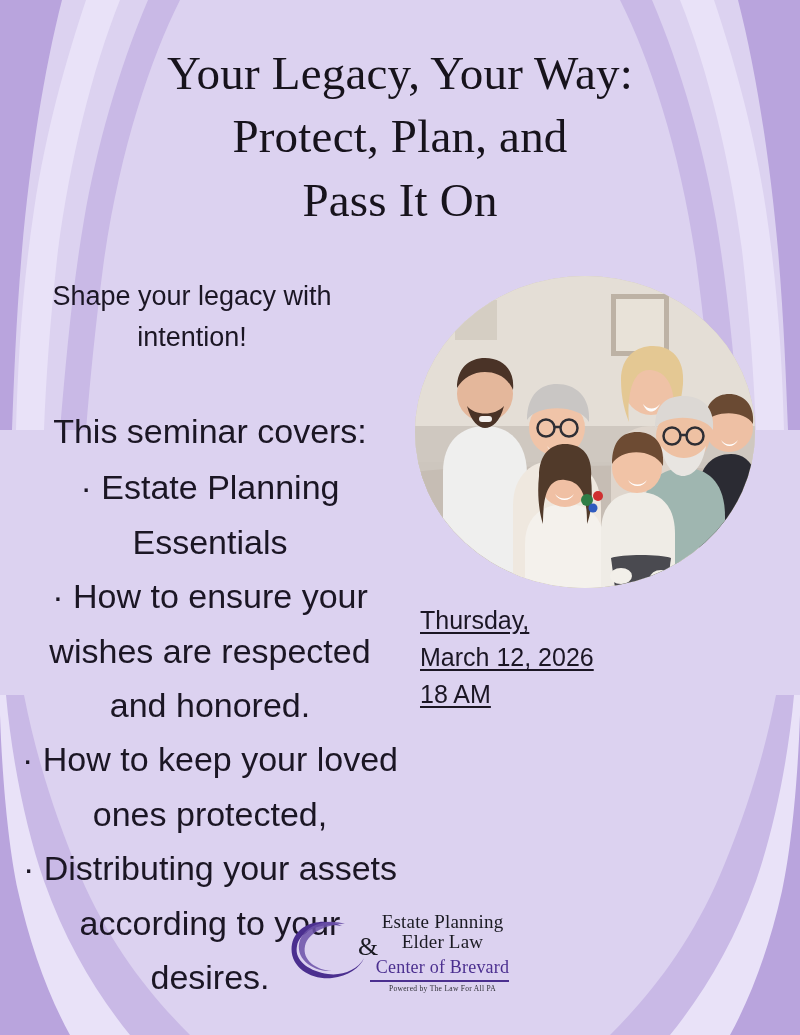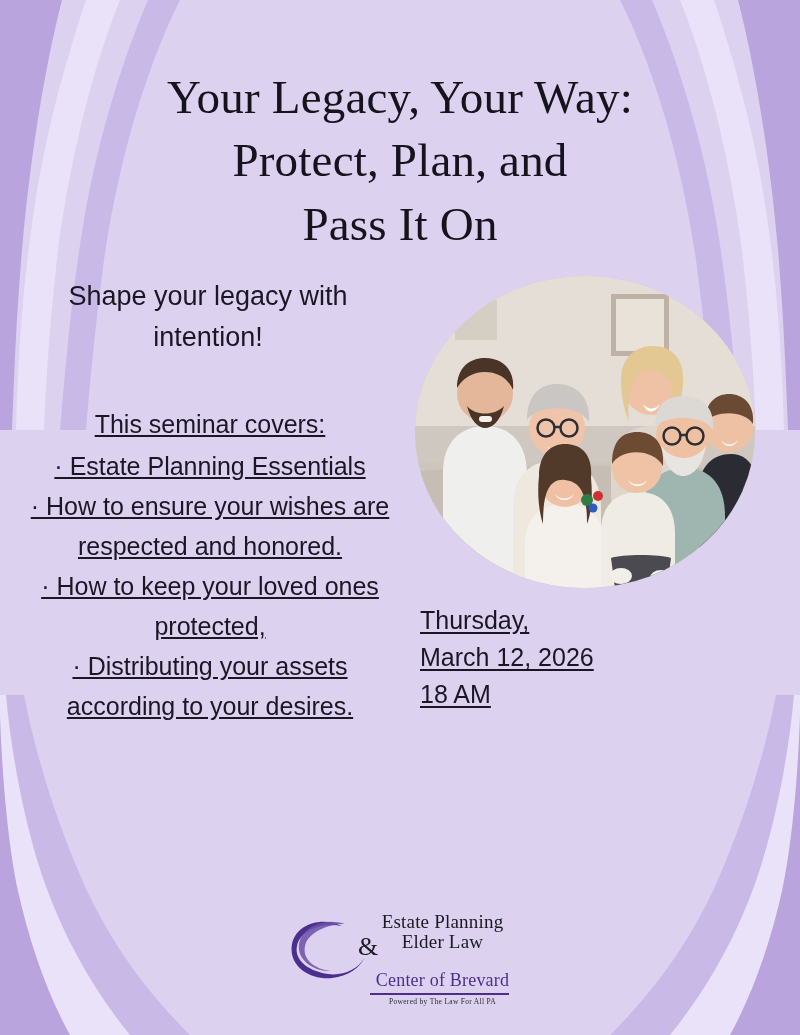--- a/index.html
+++ b/index.html
@@ -32,46 +32,44 @@
   .title {
     position: absolute;
     left: 0; right: 0; top: 42px;
     text-align: center;
     font-family: "Liberation Serif", serif;
     font-size: 47px;
     line-height: 1.35;
     color: #17131c;
     letter-spacing: 0.2px;
     padding: 0 61px;
-    margin-top: 24px;
   }
   .title .ln { display: block; white-space: nowrap; }
 
   
   .lede {
     position: absolute;
-    left: 22px;
+    left: 6px;
     top: 276px;
     width: 372px;
     text-align: center;
     font-size: 27px;
     line-height: 1.52;
     color: #1b1624;
   }
 
   .covers {
     position: absolute;
     left: 20px;
     top: 404px;
     width: 380px;
     text-align: center;
-    font-size: 25px;
+    font-size: 34px;
     line-height: 1.6;
     color: #1b1624;
-    text-decoration: underline;
   }
   .covers .heading { display: block; margin-bottom: 2px; }
   .covers .bullet { display: block; }
 
   
   .photo {
     position: absolute;
     left: 415px;
     top: 276px;
     width: 340px;
@@ -132,21 +130,21 @@
     line-height: 1.05;
     color: #1a1a22;
     letter-spacing: 0.2px;
   }
   .logo-l3 {
     font-family: "Liberation Serif", serif;
     font-size: 18px;
     line-height: 1.2;
     color: #4b2f8f;
     letter-spacing: 0.2px;
-    margin-top: 18px;
+    margin-top: 5px;
   }
   .logo-rule {
     width: 139px; height: 1.5px; background: #4b2f8f; margin: 2px 0 2px 0;
   }
   .logo-l4 {
     font-family: "Liberation Serif", serif;
     font-size: 7.5px;
     color: #2b2b33;
     letter-spacing: 0.3px;
   }

